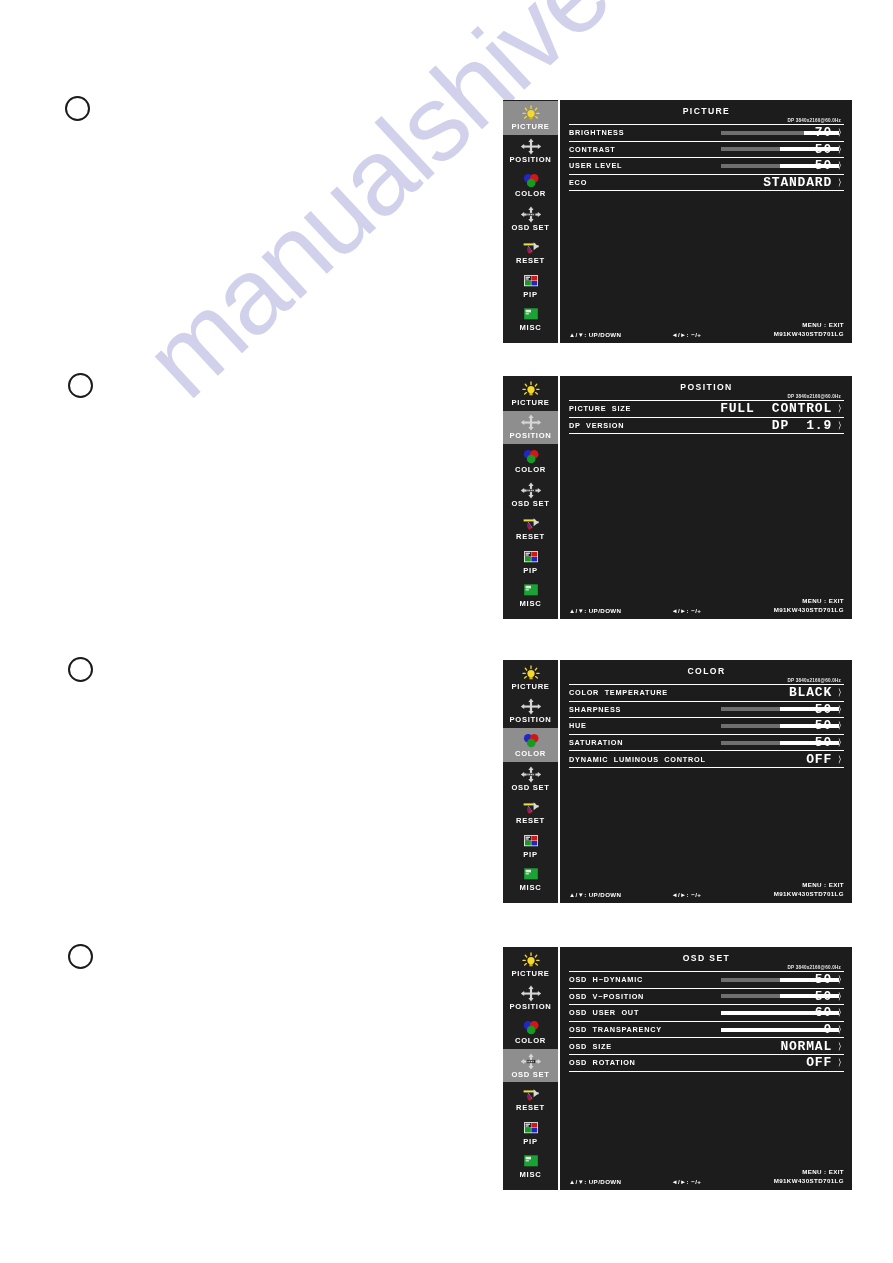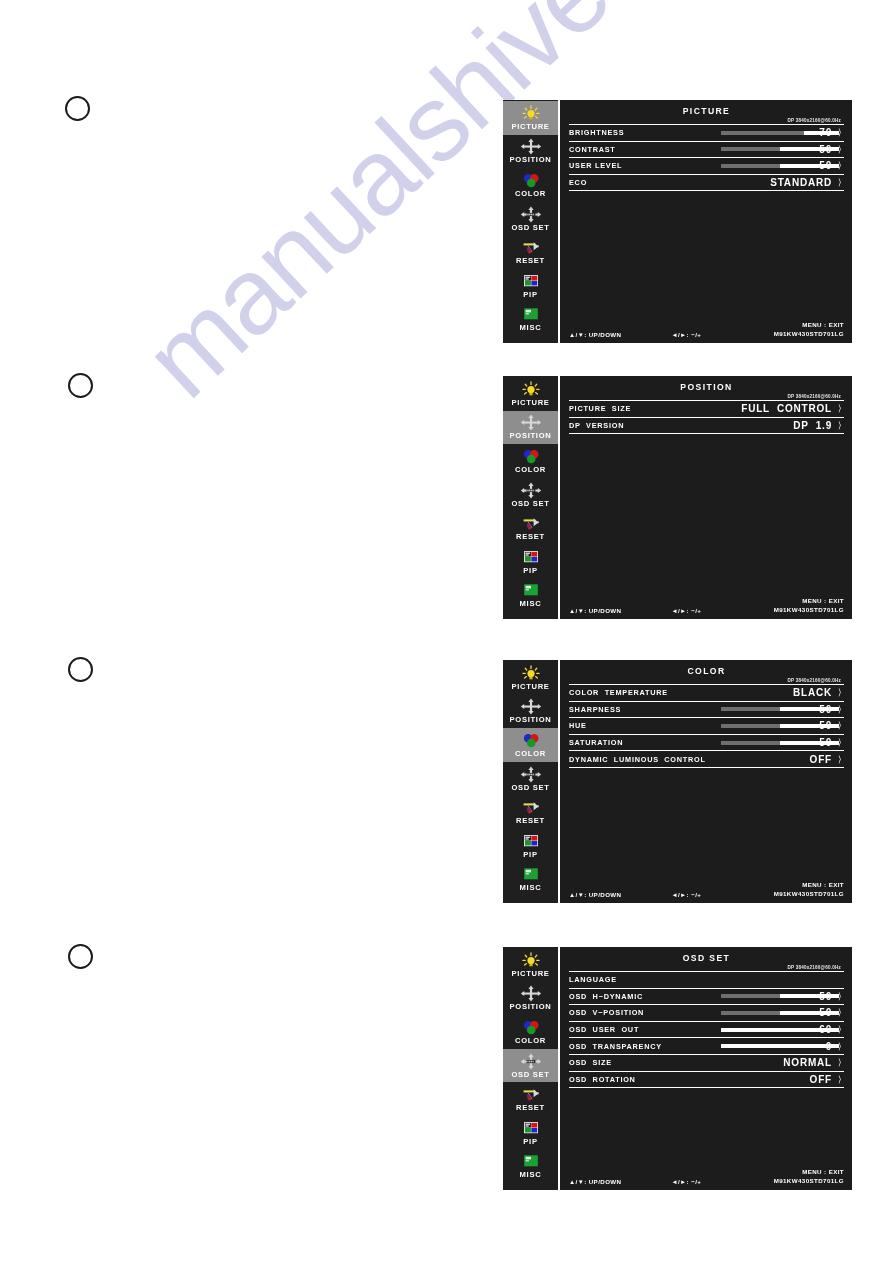--- a/index.html
+++ b/index.html
@@ -122,22 +122,22 @@
     box-sizing:border-box;
   }
   .row-label{flex:0 0 auto;white-space:pre;}
   .row-right{
     margin-left:auto;
     display:flex;
     align-items:center;
     gap:4px;
   }
   .row-value{
-    font-size:10px;font-weight:bold;color:#fff;letter-spacing:.8px;
-    text-align:right;white-space:pre;
+    font-size:13px;font-weight:bold;color:#fff;letter-spacing:.8px;
+    text-align:right;white-space:pre;font-family:Liberation Mono, monospace;
   }
   .row-value.num{min-width:12px;}
   .chev{
     font-size:9px;line-height:1;color:#ffffff;font-weight:400;
     width:8px;text-align:center;
     transform:scaleX(.8);
   }
   .slider{
     position:absolute;
     left:152px;
@@ -741,23 +741,20 @@
           </div>
           <div class="side-label">MISC</div>
         </div>
       </div>
       <div class="osd-main">
         <div class="osd-title">OSD  SET</div>
         <div class="osd-res">DP  3840x2160@60.0Hz</div>
         <div class="rule"></div>
         <div class="rows">
           <div class="row">
-            <div class="row-label">LANGUAGE</div>
-          </div>
-          <div class="row">
             <div class="row-label">OSD  H−DYNAMIC</div>
             <div class="slider">
               <div class="fill" style="width: 50%;"></div>
             </div>
             <div class="row-right">
               <div class="row-value num">50</div>
               <div class="chev">〉</div>
             </div>
           </div>
           <div class="row">

